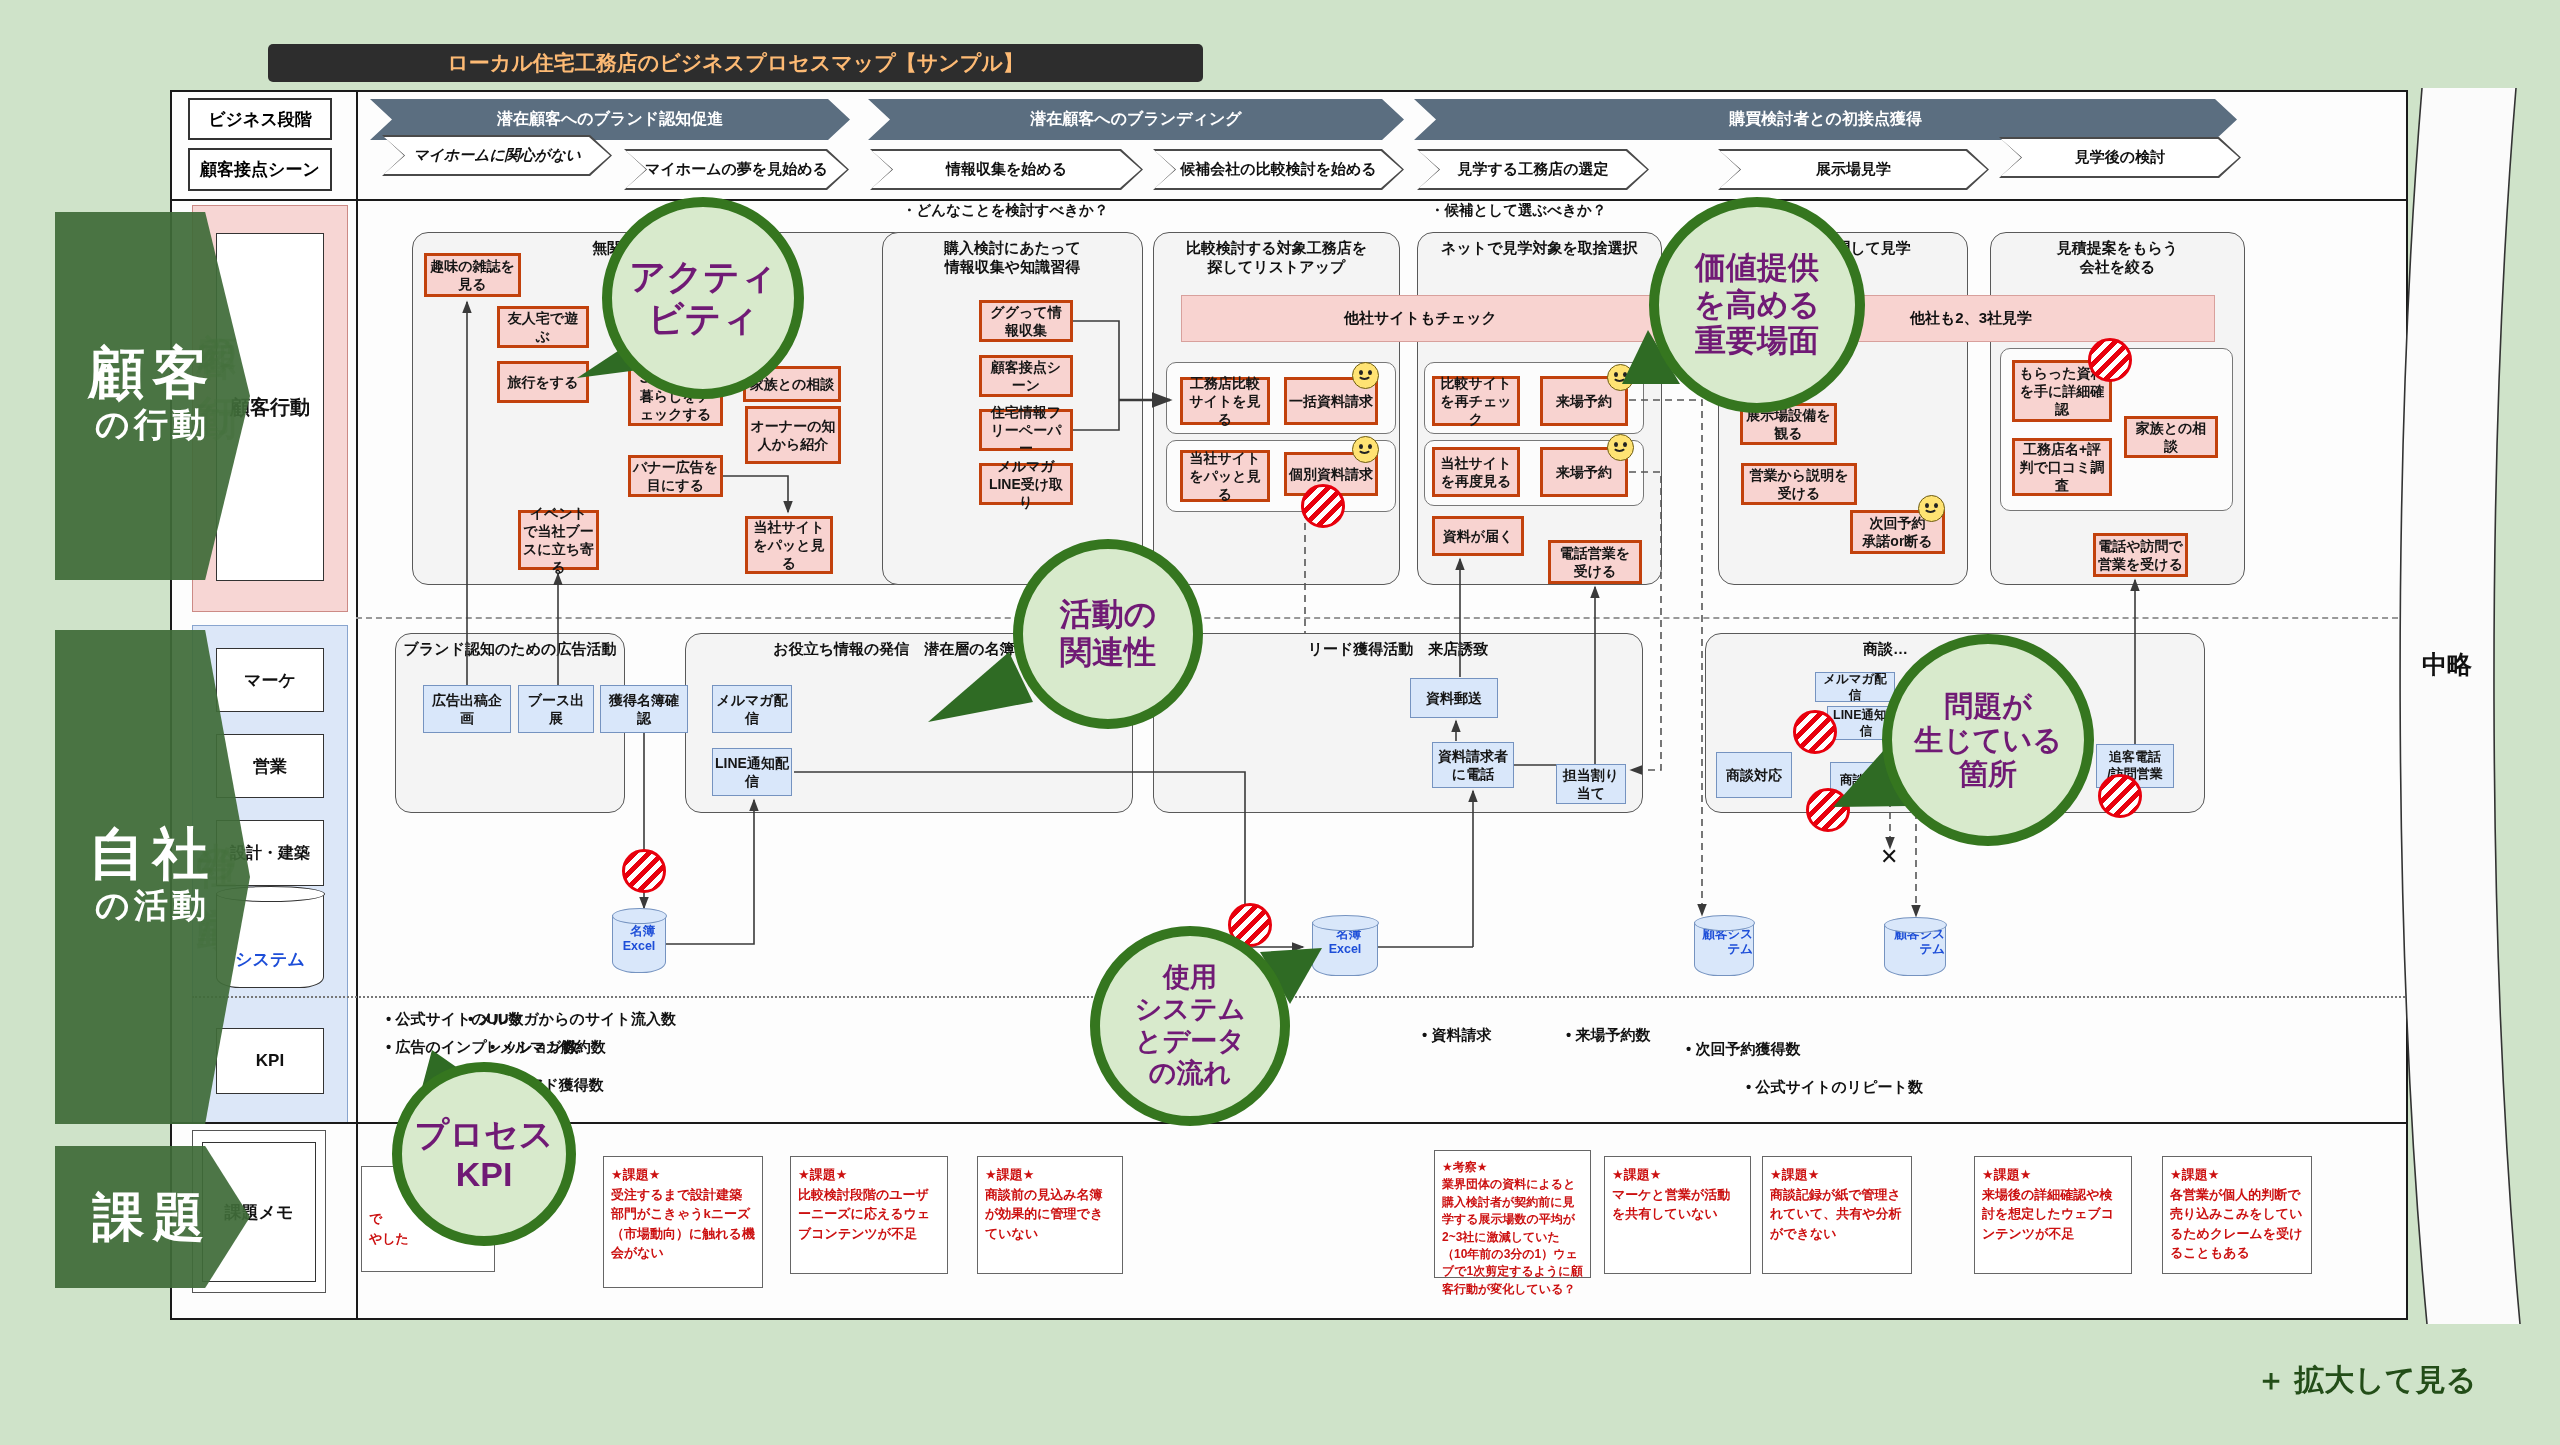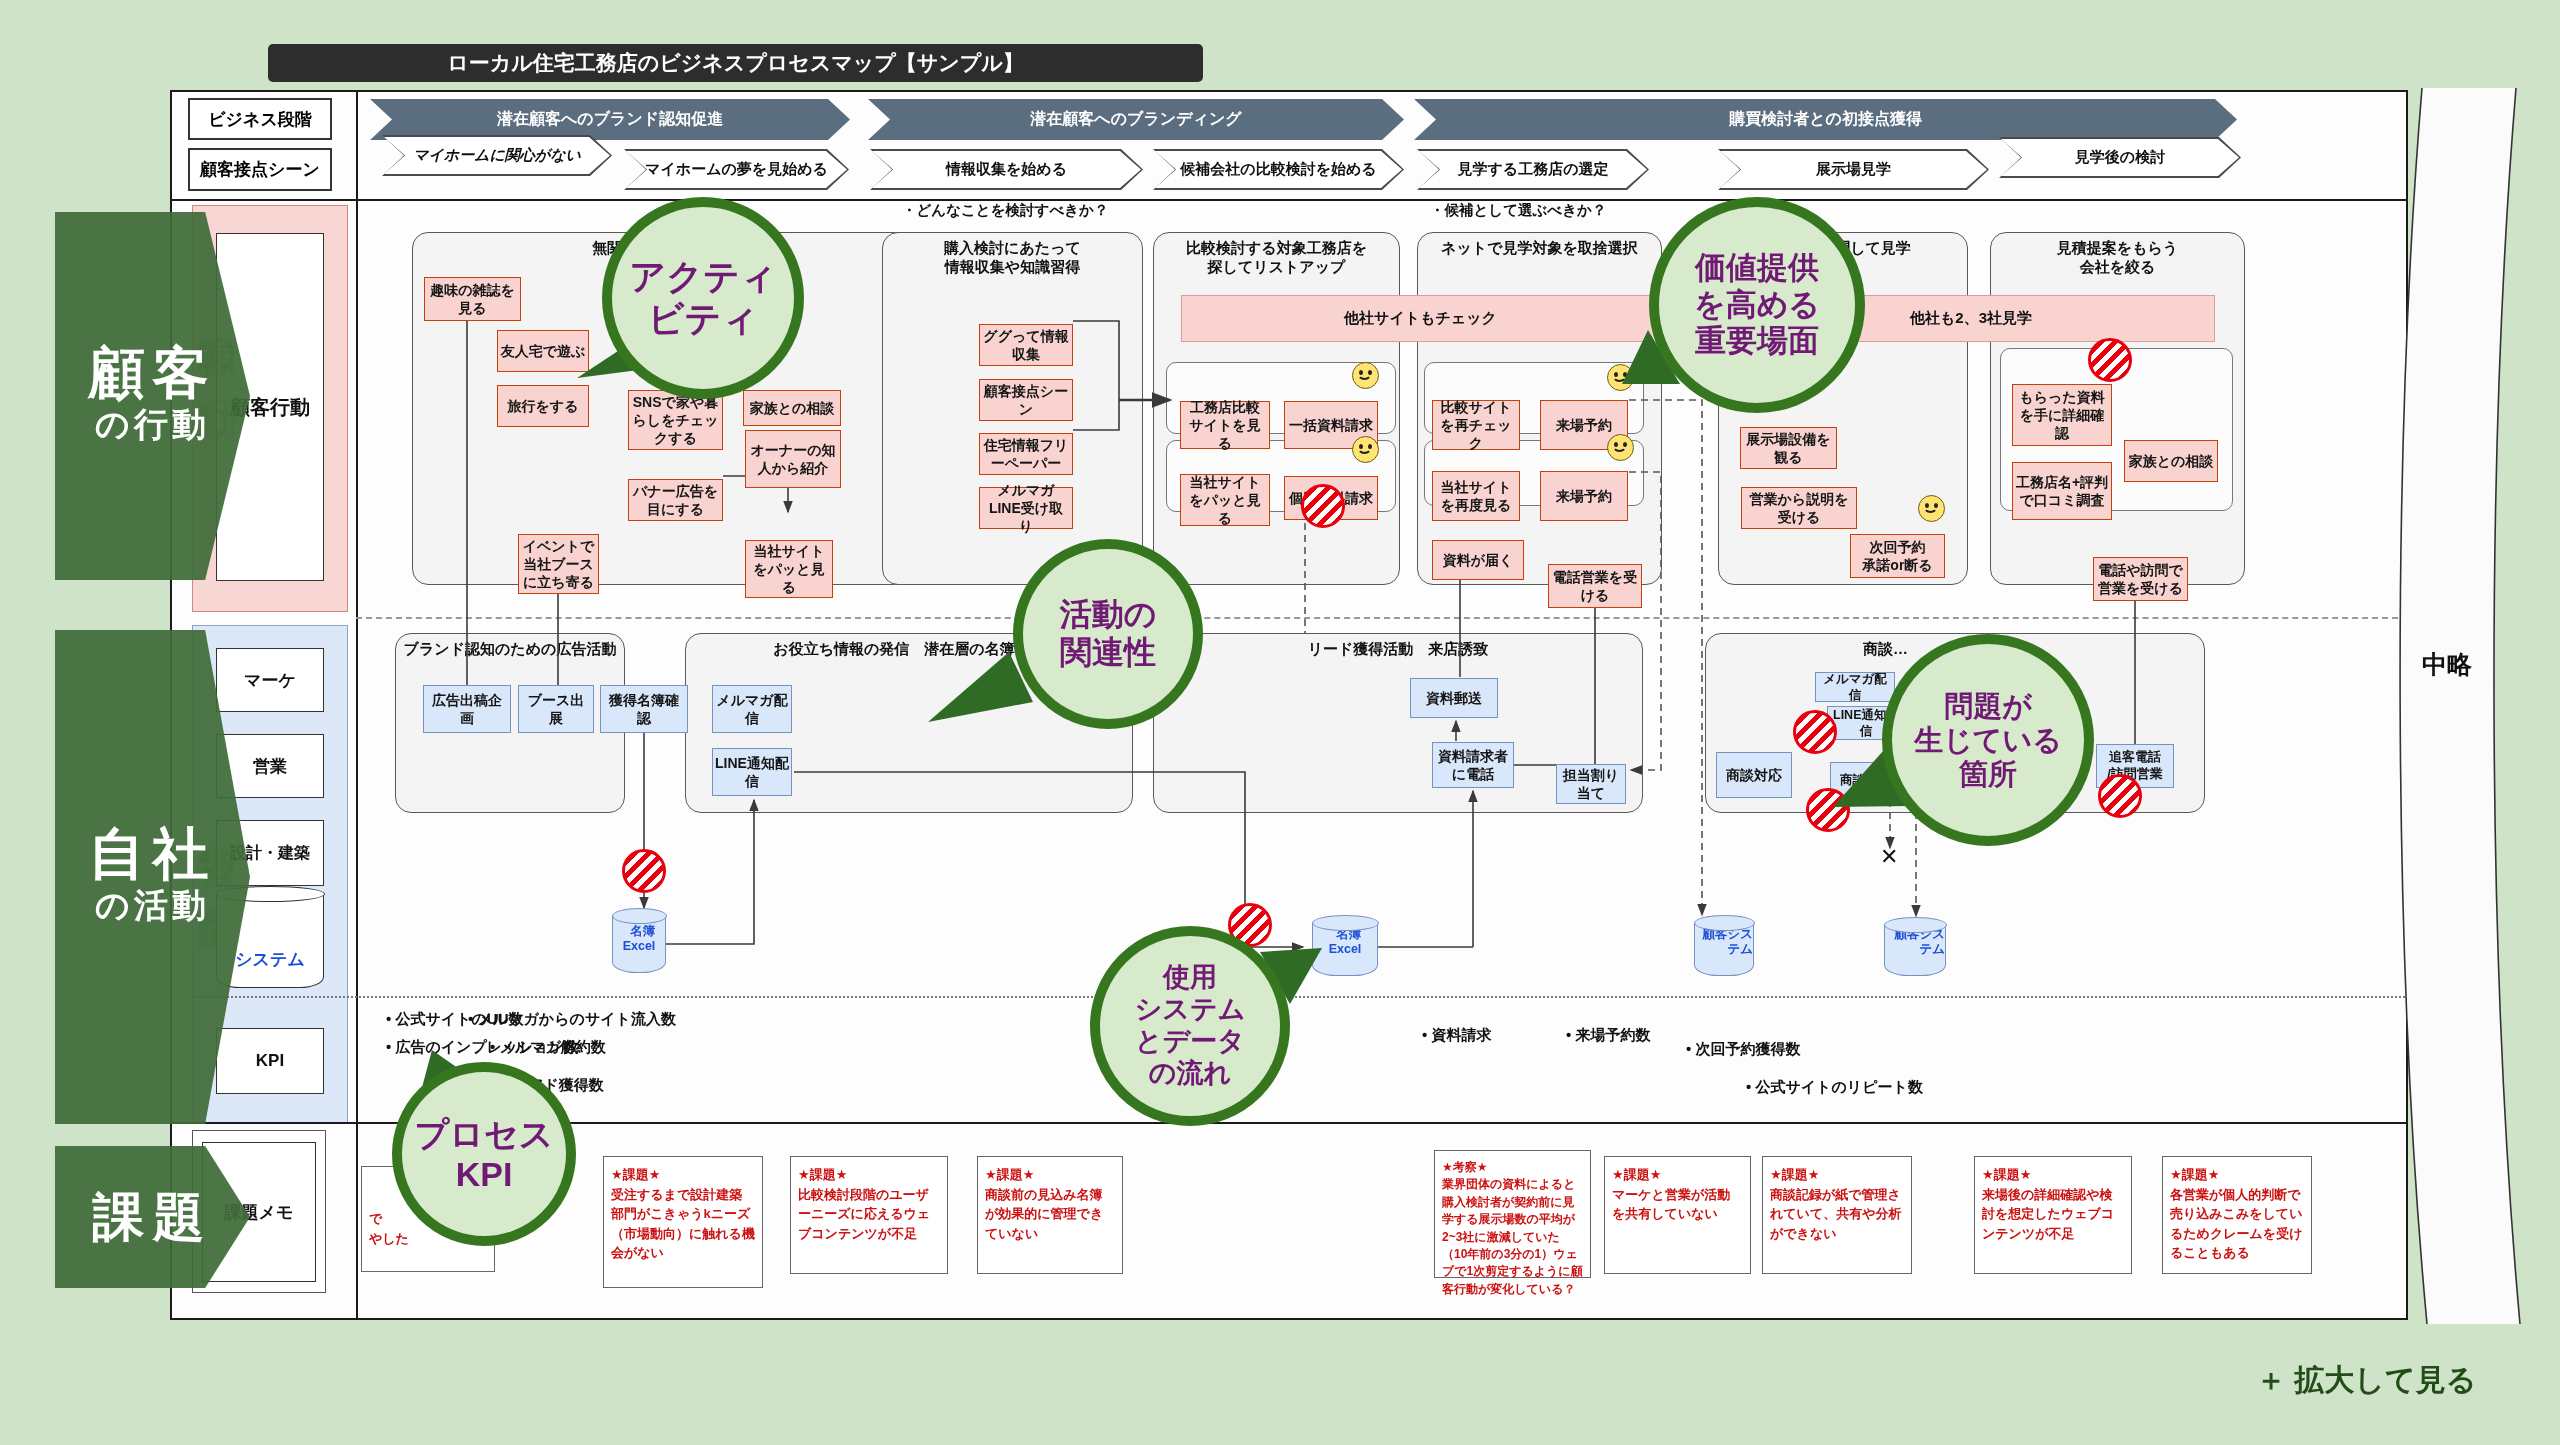--- a/index.html
+++ b/index.html
@@ -2,38 +2,38 @@
 <html><head>
 <meta charset="utf-8">
 <style>
   html,body{margin:0;padding:0;background:#cfe3c9;font-family:"Liberation Sans","DejaVu Sans",sans-serif;}
   .page{position:relative;width:2560px;height:1445px;background:#cfe3c9;overflow:hidden;}
   
   .map{position:absolute;left:170px;top:90px;width:2238px;height:1230px;background:#fdfdfd;border:2.5px solid #1a1a1a;box-sizing:border-box;z-index:0;}
   .hline{position:absolute;height:0;z-index:2;}
   .vline{position:absolute;width:0;z-index:2;}
   
-  .titlebar{position:absolute;left:268px;top:44px;width:935px;height:38px;background:#2d2d2d;border-radius:5px;color:#ffffff;font-size:21px;font-weight:bold;display:flex;align-items:center;justify-content:center;z-index:10;}
+  .titlebar{position:absolute;left:268px;top:44px;width:935px;height:38px;background:#2d2d2d;border-radius:5px;color:#fdba74;font-size:21px;font-weight:bold;display:flex;align-items:center;justify-content:center;z-index:10;}
   
   .chev{position:absolute;display:flex;align-items:center;justify-content:center;z-index:3;}
   .chev i{position:absolute;inset:0;clip-path:polygon(0 0,calc(100% - 22px) 0,100% 50%,calc(100% - 22px) 100%,0 100%,22px 50%);}
   .stage .co{background:#5b6e80;}
   .scene .co{background:#4a4a4a;}
   .scene .ci{inset:2px;background:#fff;clip-path:polygon(0 0,calc(100% - 21px) 0,100% 50%,calc(100% - 21px) 100%,0 100%,21px 50%);}
   .chev span{position:relative;z-index:1;font-weight:bold;}
   .stage span{color:#fff;font-size:16px;}
   .scene span{color:#111;font-size:15px;}
   .hdrbox{position:absolute;background:#fff;border:2px solid #333;box-sizing:border-box;display:flex;align-items:center;justify-content:center;font-size:17px;font-weight:bold;z-index:3;text-align:right;}
   
   .g{position:absolute;background:#f4f4f4;border:1.5px solid #595959;border-radius:16px;box-sizing:border-box;z-index:1;}
   .ttl{position:absolute;width:100%;top:6px;text-align:center;font-size:15px;font-weight:bold;color:#111;white-space:pre-line;line-height:1.25;z-index:2;}
   .sg{position:absolute;background:#fcfcfc;border:1.3px solid #777;border-radius:10px;box-sizing:border-box;z-index:2;}
   .band{position:absolute;background:#f8d3d0;border:1px solid #d8a09c;box-sizing:border-box;display:flex;align-items:center;justify-content:center;font-size:15px;font-weight:bold;color:#111;z-index:2;}
   .pb,.bb{position:absolute;box-sizing:border-box;display:flex;align-items:center;justify-content:center;text-align:center;font-size:14px;font-weight:600;color:#161616;line-height:1.3;padding:2px;z-index:4;white-space:pre-line;}
-  .pb{background:#f8d3d0;border:1px solid #c2410c;margin-top:24px;}
+  .pb{background:#f8d3d0;border:3px solid #c2410c;}
   .bb{background:#d9e7fa;border:1px solid #7593c0;}
   .annot{position:absolute;font-size:14.5px;font-weight:bold;color:#111;z-index:4;}
   
   .db{position:absolute;background:#d9e7fa;border:1.5px solid #7593c0;border-radius:0 0 24px 24px / 0 0 11px 11px;box-sizing:border-box;display:flex;align-items:flex-end;justify-content:center;text-align:right;font-size:12.5px;font-weight:600;color:#1d4ed8;line-height:1.25;padding-bottom:17px;z-index:4;white-space:pre-line;}
   .db::before{content:"";position:absolute;left:-1.5px;right:-1.5px;top:-8px;height:16px;background:#d9e7fa;border:1.5px solid #7593c0;border-radius:50%;box-sizing:border-box;}
   .dbw{background:#fff;border-color:#333;font-size:17px;font-weight:bold;}
   .dbw::before{background:#fff;border-color:#333;}
   
   .panel{position:absolute;box-sizing:border-box;z-index:1;}
   .lanebox{position:absolute;background:#fff;border:1.5px solid #333;box-sizing:border-box;display:flex;align-items:center;justify-content:center;font-size:17px;font-weight:bold;color:#111;z-index:2;}

